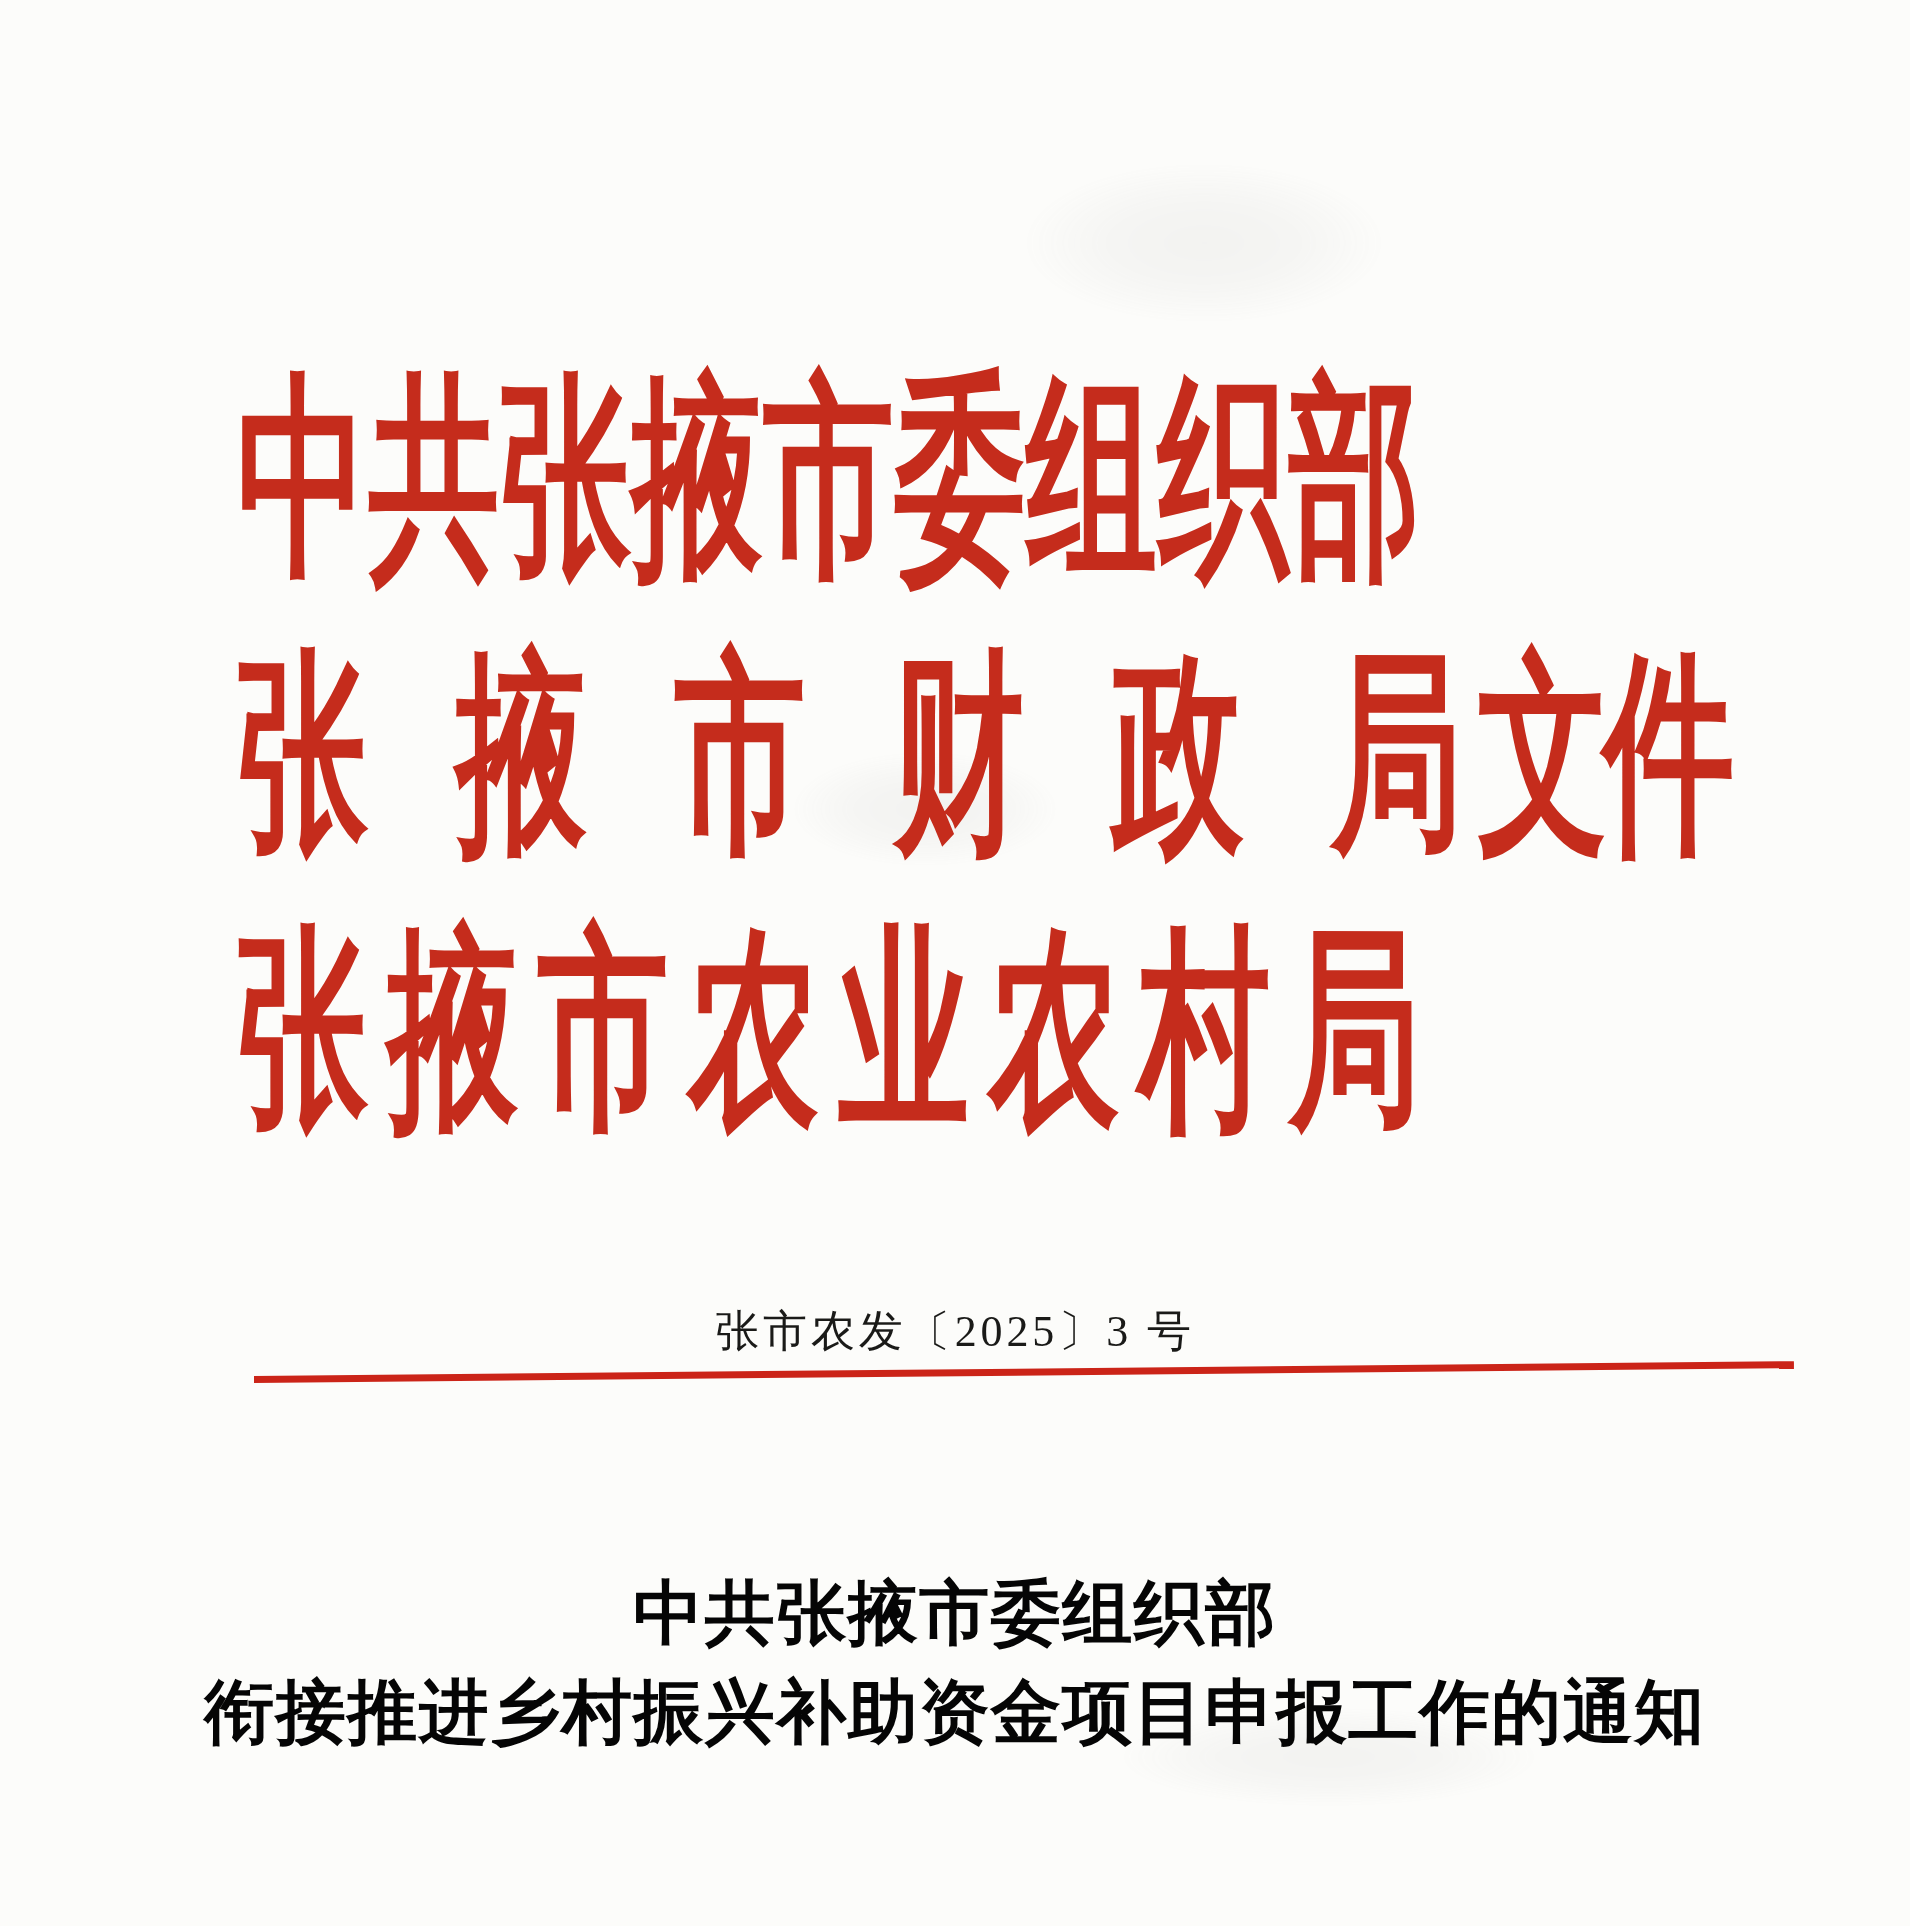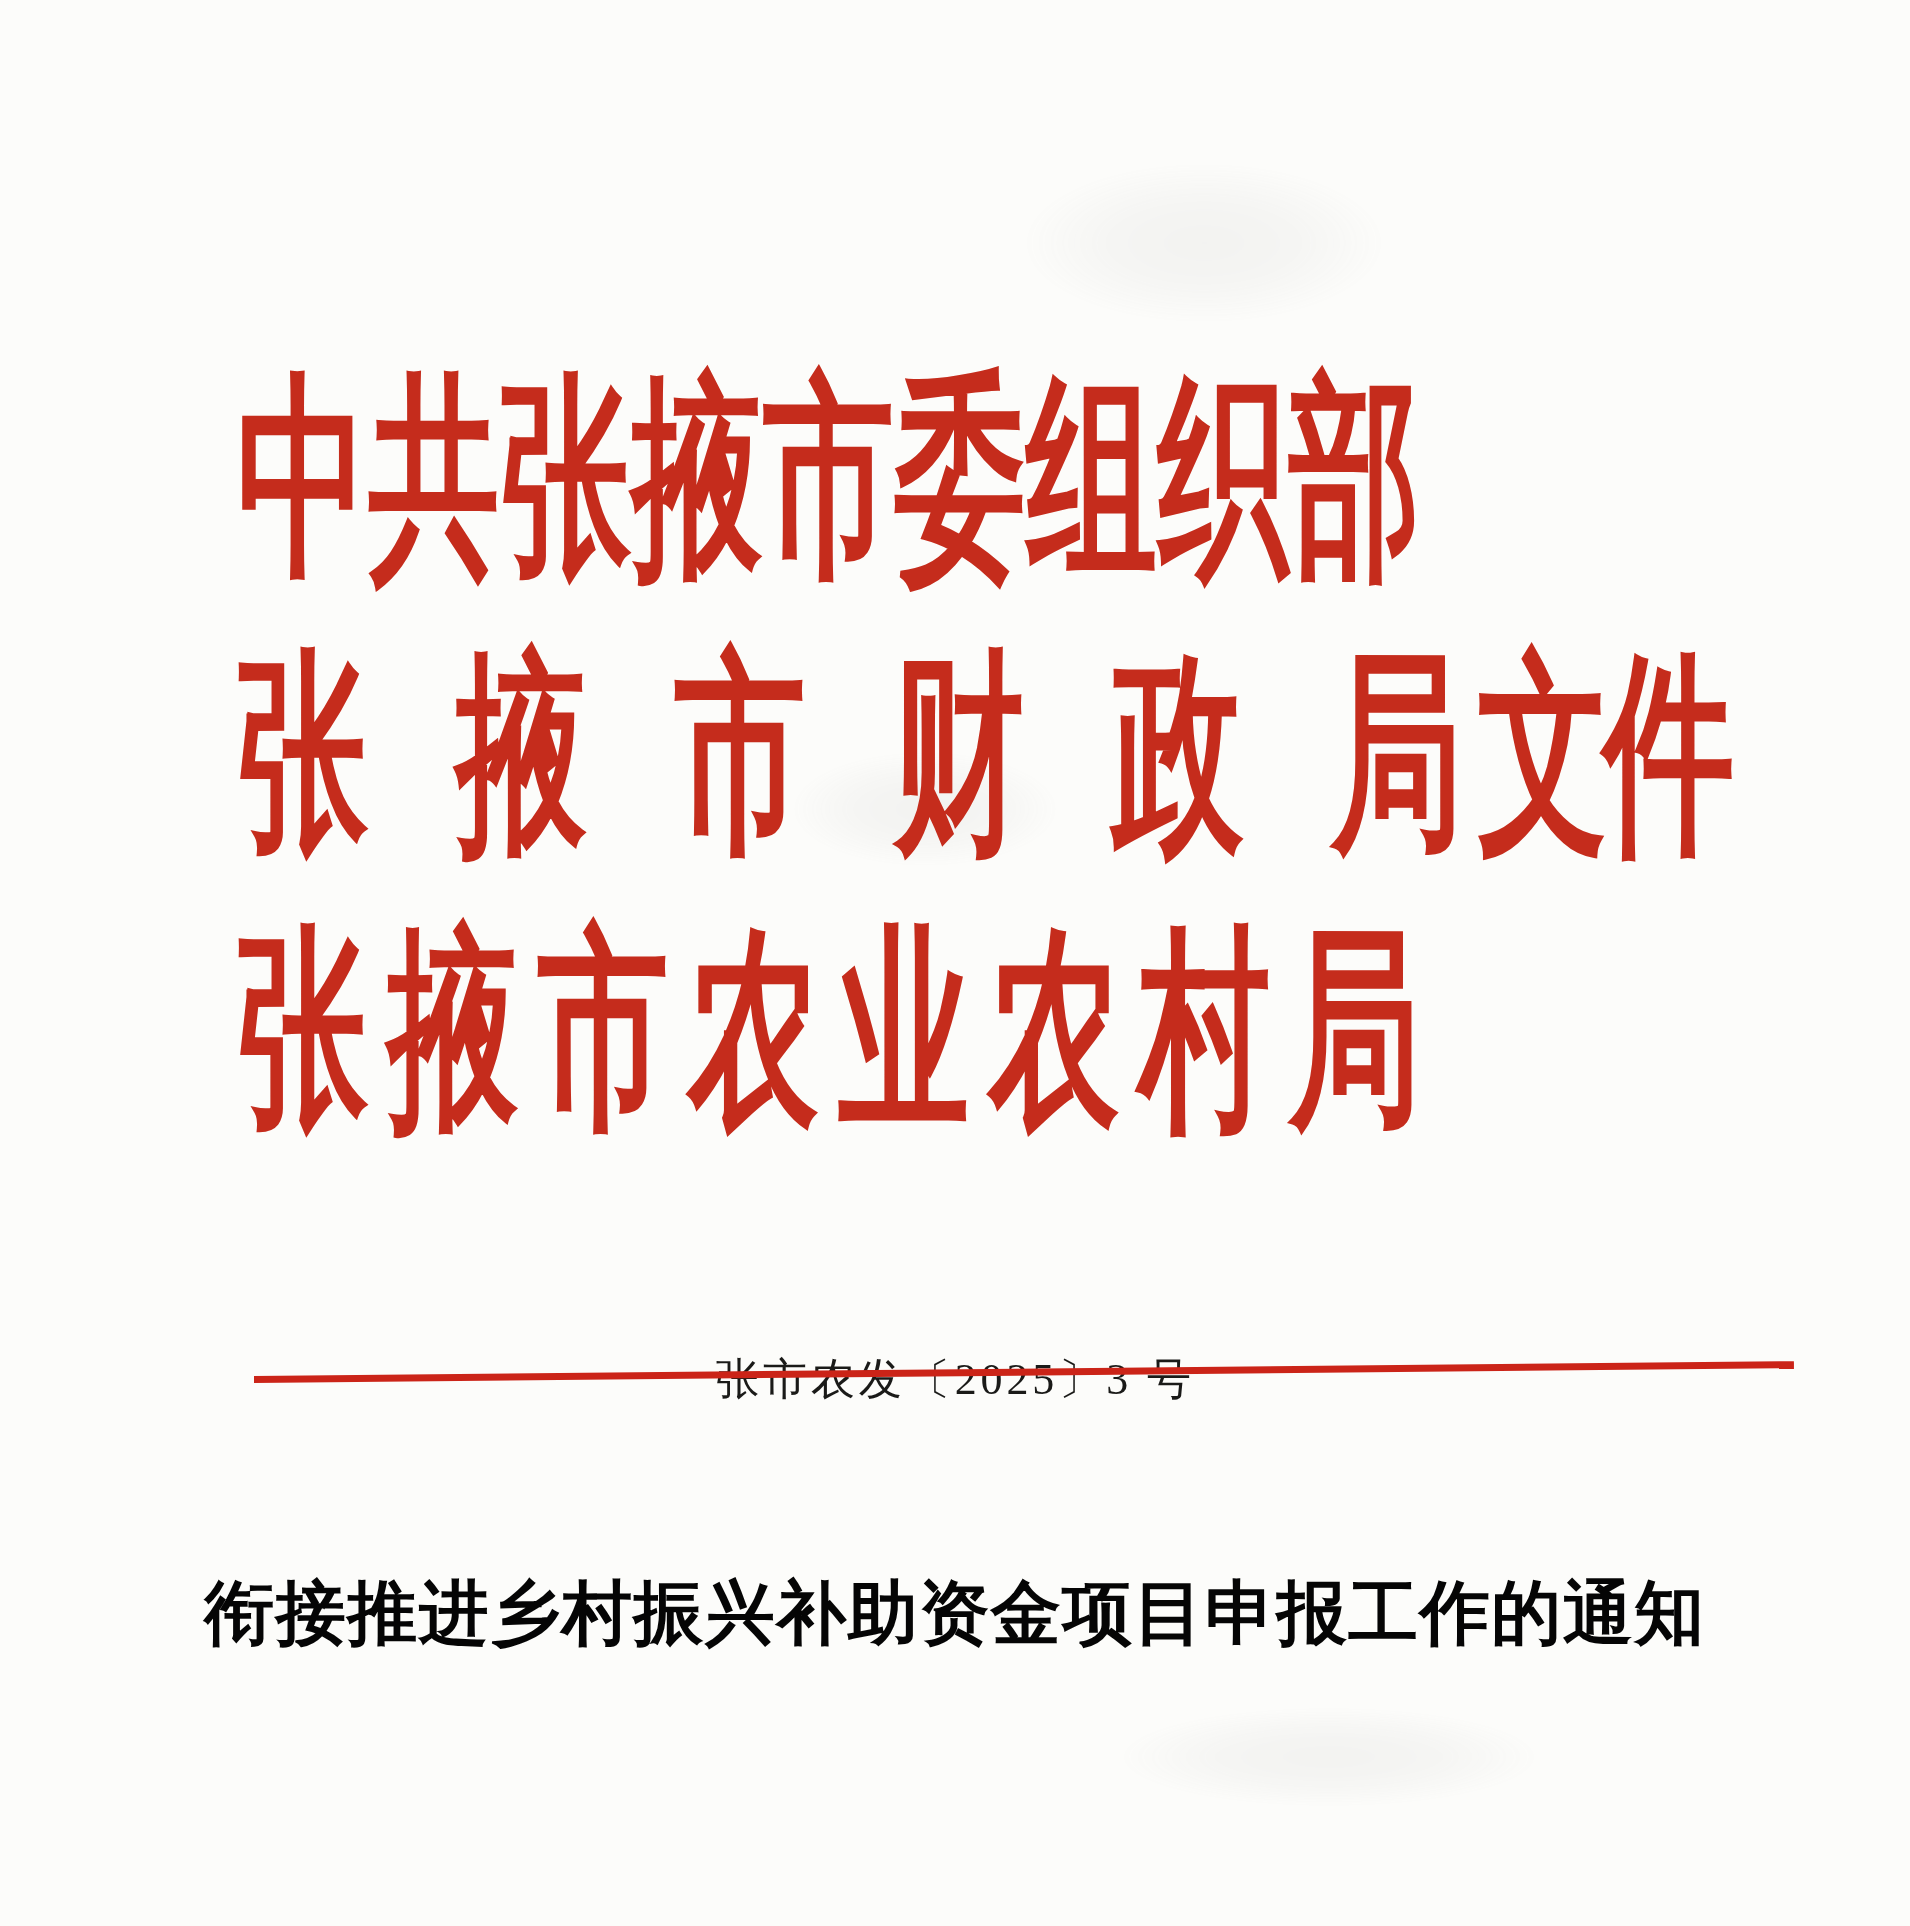--- a/index.html
+++ b/index.html
@@ -45,21 +45,21 @@
     display: flex;
     align-items: center;
     margin-left: 15.4px;
     height: 218px;
   }
   .lh-suffix .lh-char { letter-spacing: -5.4px; }
 
   
   .doc-number {
     position: absolute;
-    top: 1354px;
+    top: 1306px;
     left: 0;
     width: 100%;
     text-align: center;
     font-size: 44px;
     line-height: 1.2;
     letter-spacing: 3.9px;
     color: #1a1a18;
   }
 
   
@@ -151,17 +151,18 @@
         </div>
       <div class="lh-suffix"></div>
     </div>
   </div>
 
   <div class="doc-number">张市农发〔2025〕3 号</div>
 
   <div class="red-rule" style="background: rgb(203, 36, 24);"></div>
 
   <div class="title-block">
+    <div class="title-line">中共张掖市委组织部</div>
     <div class="title-line">衔接推进乡村振兴补助资金项目申报工作的通知</div>
   </div>
 
 </div>
 
 
 </body></html>

